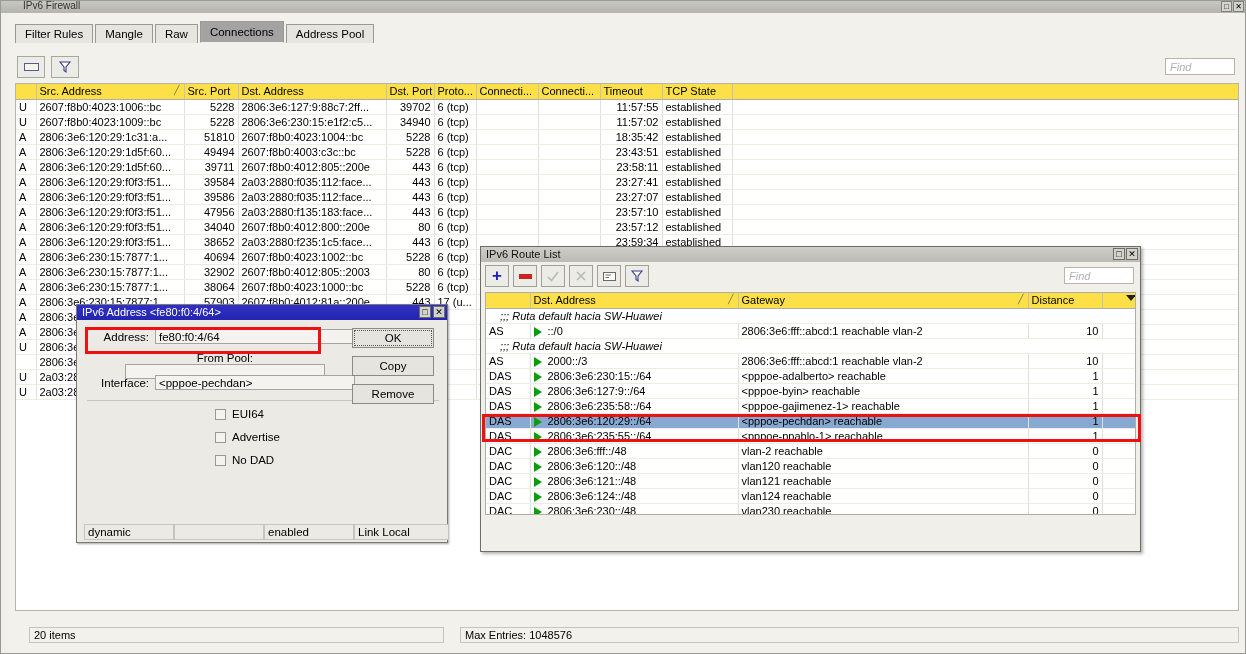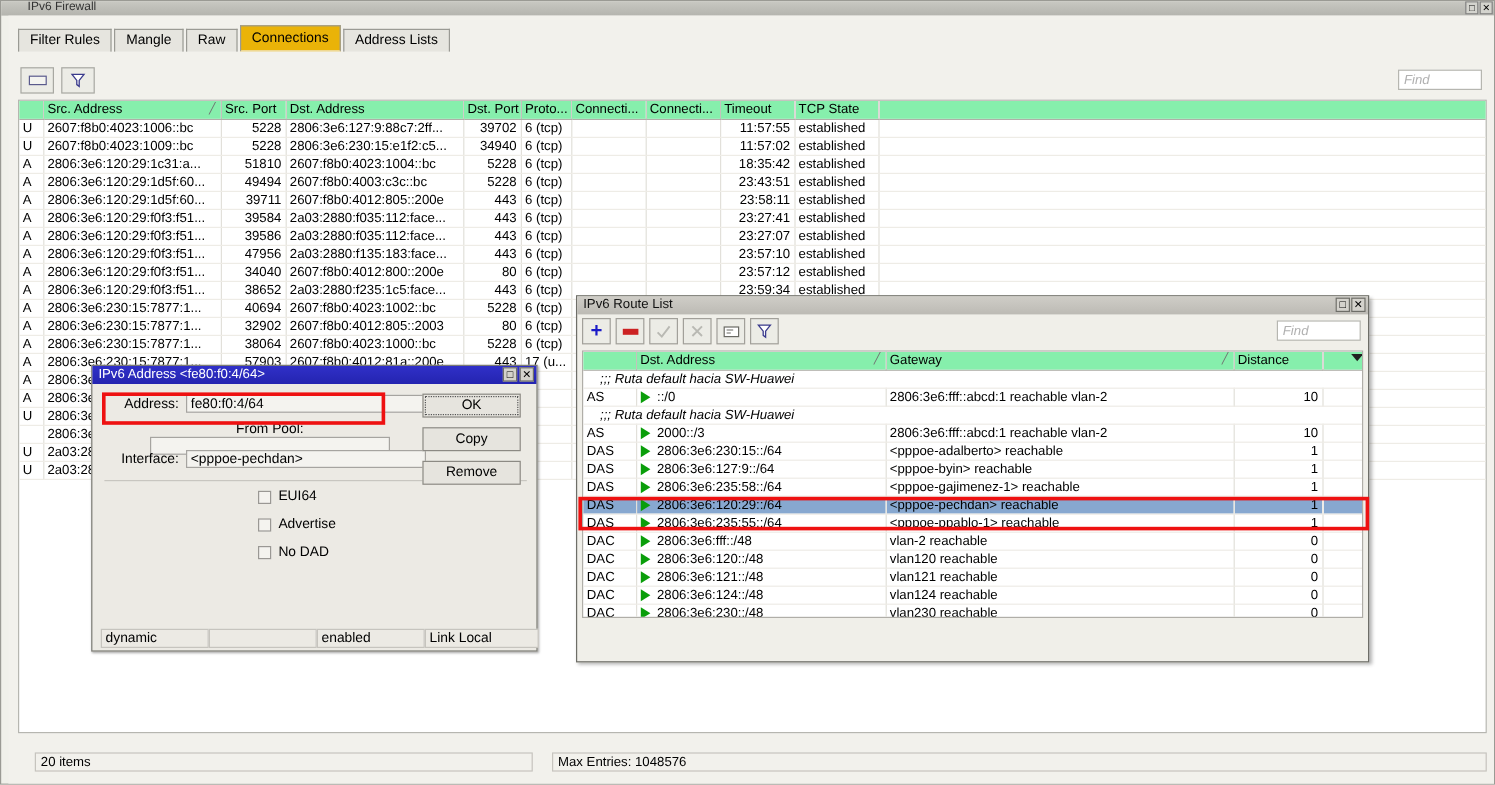--- a/index.html
+++ b/index.html
@@ -20,39 +20,39 @@
   .main-titlebar .tl{position:absolute;left:22px;top:-1px;}
   .win-btns{position:absolute;right:1px;top:0px;display:flex;gap:1px;}
   .win-btn{width:11px;height:11px;border:1px solid #808080;background:#d4d4ce;
            font-size:8px;line-height:9px;text-align:center;box-sizing:border-box;color:#000;}
   .main-body{position:absolute;left:6px;top:12px;right:0;bottom:0;background:#f2f1ec;}
 
   
   .tabstrip{position:absolute;left:8px;top:8px;height:22px;display:flex;align-items:flex-end;}
   .tab{height:19px;line-height:19px;padding:0 9px;border:1px solid #9a9a94;border-bottom:none;
        background:#e6e5df;margin-right:2px;font-size:11.5px;box-sizing:border-box;}
-  .tab.active{height:22px;line-height:21px;background:#eab308;border-bottom:1px solid #f2f1ec;
+  .tab.active{height:22px;line-height:21px;background:#a3a3a3;border-bottom:1px solid #f2f1ec;
        position:relative;z-index:3;}
 
   
   .toolbar{position:absolute;left:10px;top:42px;height:24px;display:flex;gap:6px;align-items:center;}
   .tbtn{width:28px;height:22px;border:1px solid #a8a8a2;background:#ececE6;
         display:flex;align-items:center;justify-content:center;box-sizing:border-box;}
   .minus-glyph{width:15px;height:8px;border:1px solid #5a5a8c;background:#f4f4f0;box-sizing:border-box;}
   .funnel svg{display:block;}
 
   .findbox{position:absolute;right:10px;top:45px;width:70px;height:17px;border:1px solid #b6b6b0;
            background:#fff;color:#b0b0b0;font-style:italic;font-size:11px;
            padding:0 4px;line-height:16px;box-sizing:border-box;}
 
   
   .tablewrap{position:absolute;left:8px;top:70px;right:6px;bottom:42px;background:#fff;
              border:1px solid #b6b6b0;box-sizing:border-box;overflow:hidden;}
   table.grid{border-collapse:collapse;width:100%;table-layout:fixed;}
-  table.grid th{background:#86efac;border-right:1px solid #c4c2bc;border-bottom:1px solid #b0aea8;
+  table.grid th{background:#fde047;border-right:1px solid #c4c2bc;border-bottom:1px solid #b0aea8;
      font-weight:normal;font-size:11px;text-align:left;padding:1px 3px;height:15px;
      box-sizing:border-box;overflow:hidden;white-space:nowrap;position:relative;}
   table.grid td{border-right:1px solid #e2e0da;border-bottom:1px solid #eeece6;
      font-size:11px;padding:0px 3px;height:15px;line-height:14px;box-sizing:border-box;
      overflow:hidden;white-space:nowrap;}
   td.num,th.num{text-align:right;}
   .sortmark{position:absolute;right:4px;top:1px;color:#707070;font-size:9px;}
   .hdr-drop{position:absolute;right:2px;top:2px;width:0;height:0;border-left:5px solid transparent;
      border-right:5px solid transparent;border-top:6px solid #202020;}
 
@@ -127,21 +127,21 @@
       </div>
     </div>
 
     <div class="main-body">
 
       <div class="tabstrip">
         <div class="tab">Filter Rules</div>
         <div class="tab">Mangle</div>
         <div class="tab">Raw</div>
         <div class="tab active">Connections</div>
-        <div class="tab">Address Lists</div>
+        <div class="tab">Address Pool</div>
       </div>
 
       <div class="toolbar">
         <div class="tbtn">
           <span class="minus-glyph"></span>
         </div>
         <div class="tbtn funnel">
           <svg width="14" height="14" viewBox="0 0 14 14">
             <polygon points="2,2 12,2 8,7 8,12 6,10.5 6,7" fill="#ffffff" stroke="#3a3a8c" stroke-width="1.1"></polygon>
           </svg>

